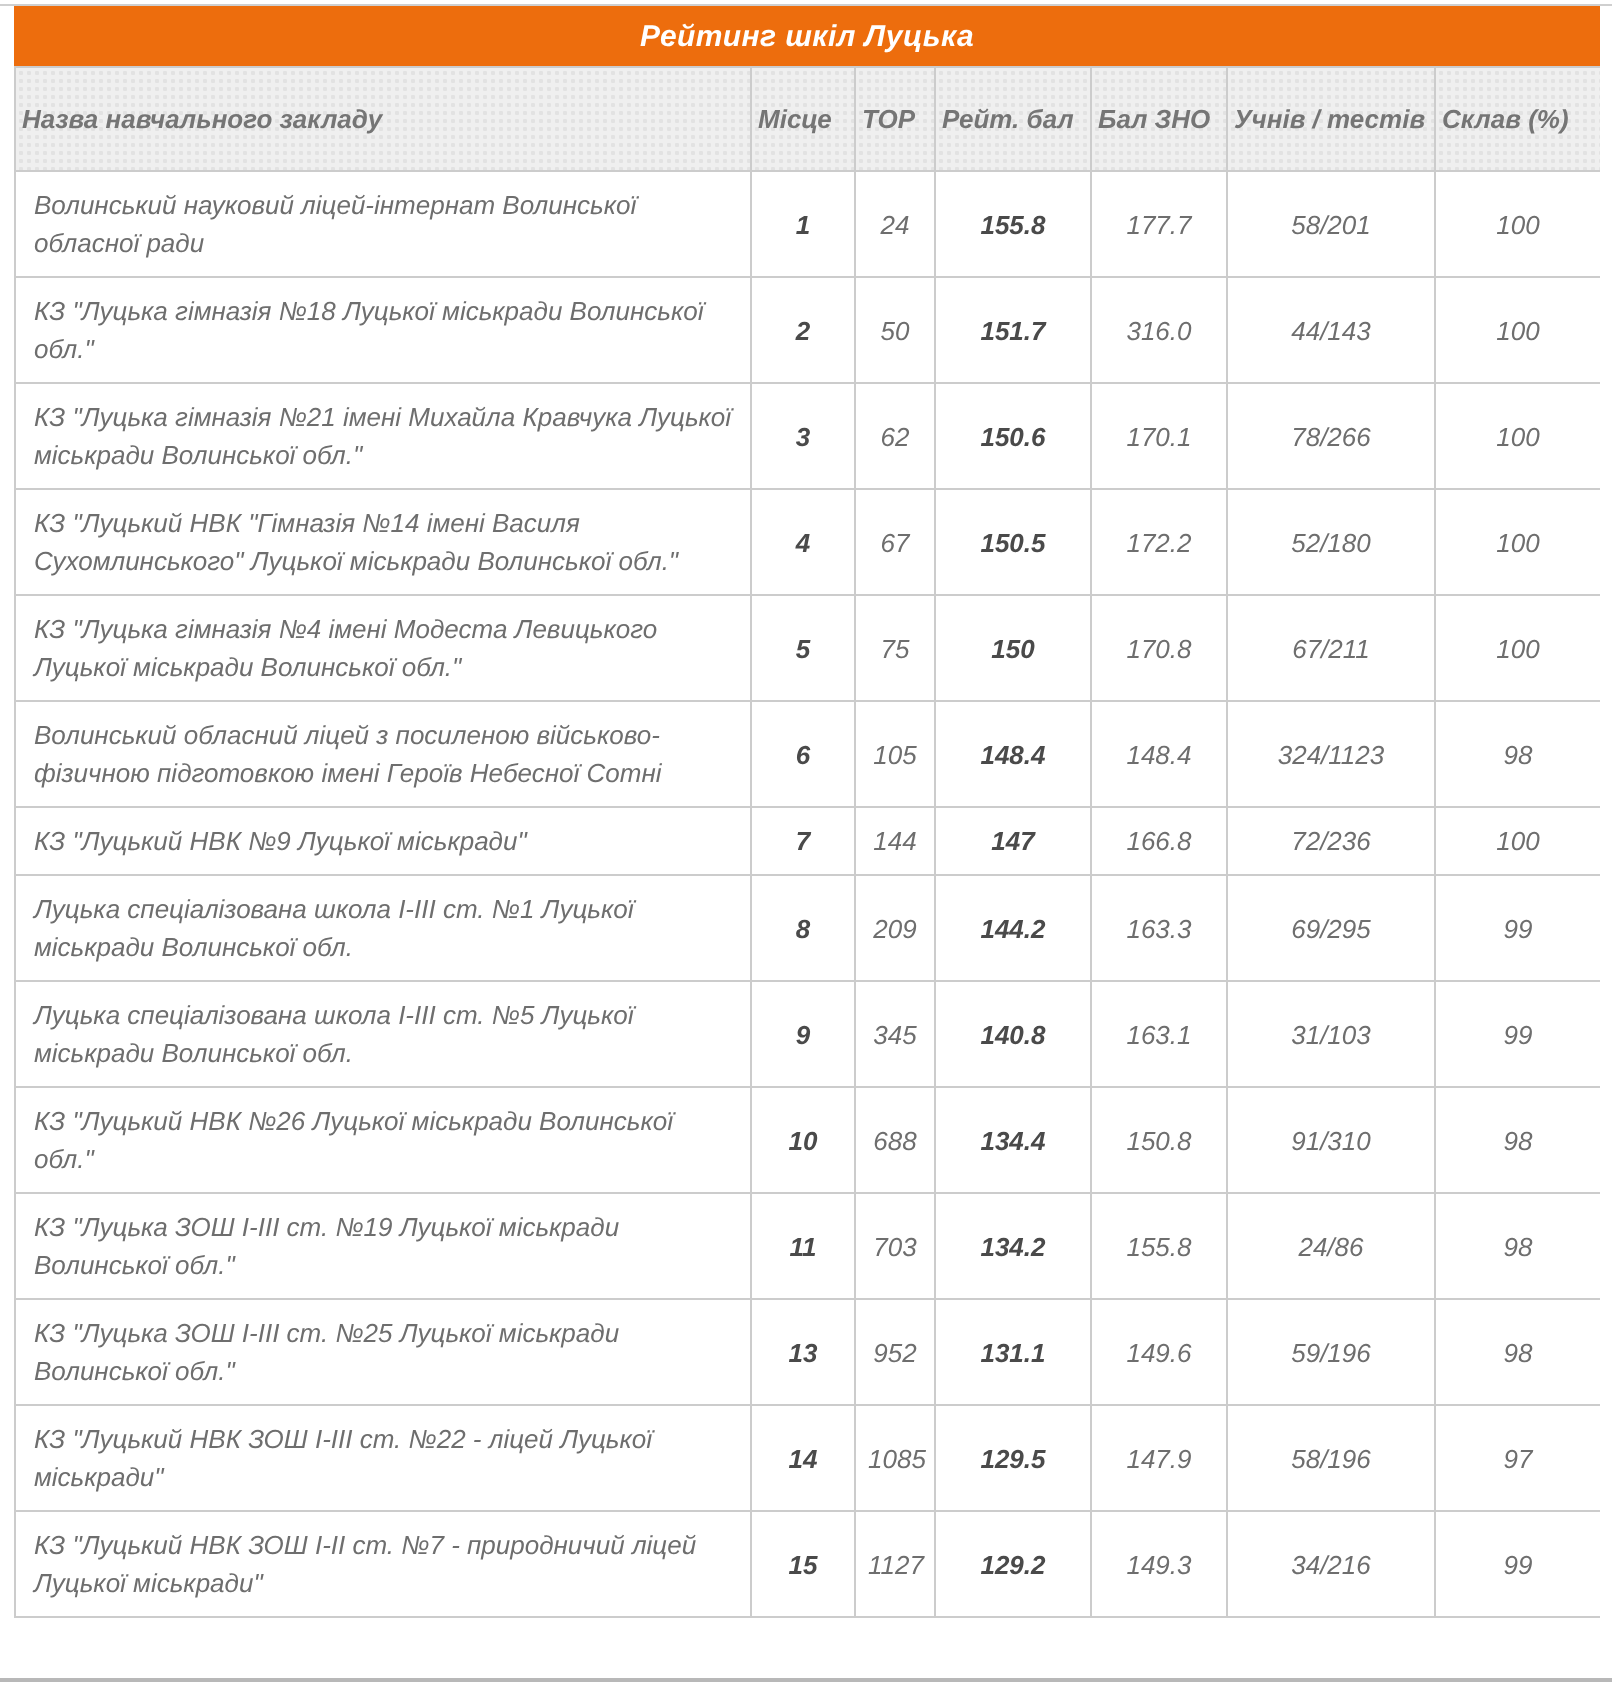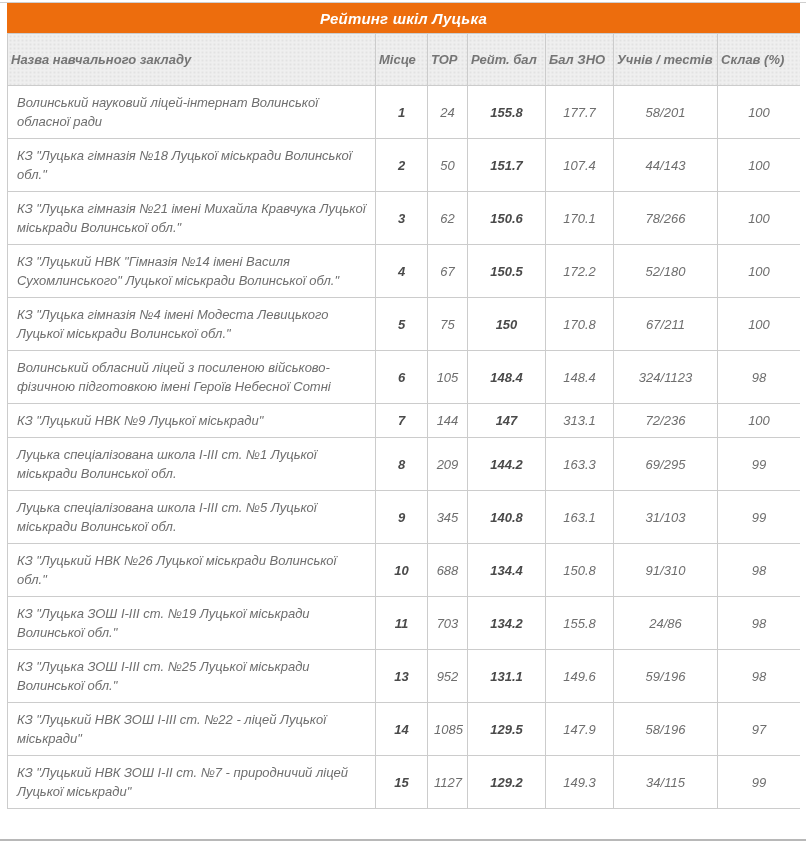--- a/index.html
+++ b/index.html
@@ -104,21 +104,21 @@
           <td class="num bold">155.8</td>
           <td class="num">177.7</td>
           <td class="num">58/201</td>
           <td class="num">100</td>
         </tr>
         <tr>
           <td class="name">КЗ "Луцька гімназія №18 Луцької міськради Волинської обл."</td>
           <td class="num bold">2</td>
           <td class="num">50</td>
           <td class="num bold">151.7</td>
-          <td class="num">107.4</td>
+          <td class="num">316.0</td>
           <td class="num">44/143</td>
           <td class="num">100</td>
         </tr>
         <tr>
           <td class="name">КЗ "Луцька гімназія №21 імені Михайла Кравчука Луцької міськради Волинської обл."</td>
           <td class="num bold">3</td>
           <td class="num">62</td>
           <td class="num bold">150.6</td>
           <td class="num">170.1</td>
           <td class="num">78/266</td>
@@ -149,21 +149,21 @@
           <td class="num bold">148.4</td>
           <td class="num">148.4</td>
           <td class="num">324/1123</td>
           <td class="num">98</td>
         </tr>
         <tr>
           <td class="name">КЗ "Луцький НВК №9 Луцької міськради"</td>
           <td class="num bold">7</td>
           <td class="num">144</td>
           <td class="num bold">147</td>
-          <td class="num">313.1</td>
+          <td class="num">166.8</td>
           <td class="num">72/236</td>
           <td class="num">100</td>
         </tr>
         <tr>
           <td class="name">Луцька спеціалізована школа I-III ст. №1 Луцької міськради Волинської обл.</td>
           <td class="num bold">8</td>
           <td class="num">209</td>
           <td class="num bold">144.2</td>
           <td class="num">163.3</td>
           <td class="num">69/295</td>
@@ -213,20 +213,20 @@
           <td class="num">147.9</td>
           <td class="num">58/196</td>
           <td class="num">97</td>
         </tr>
         <tr>
           <td class="name">КЗ "Луцький НВК ЗОШ I-II ст. №7 - природничий ліцей Луцької міськради"</td>
           <td class="num bold">15</td>
           <td class="num">1127</td>
           <td class="num bold">129.2</td>
           <td class="num">149.3</td>
-          <td class="num">34/115</td>
+          <td class="num">34/216</td>
           <td class="num">99</td>
         </tr>
       </tbody>
   </table>
 </div>
 
 <div class="bottom-rule"></div>
 
 </body></html>

